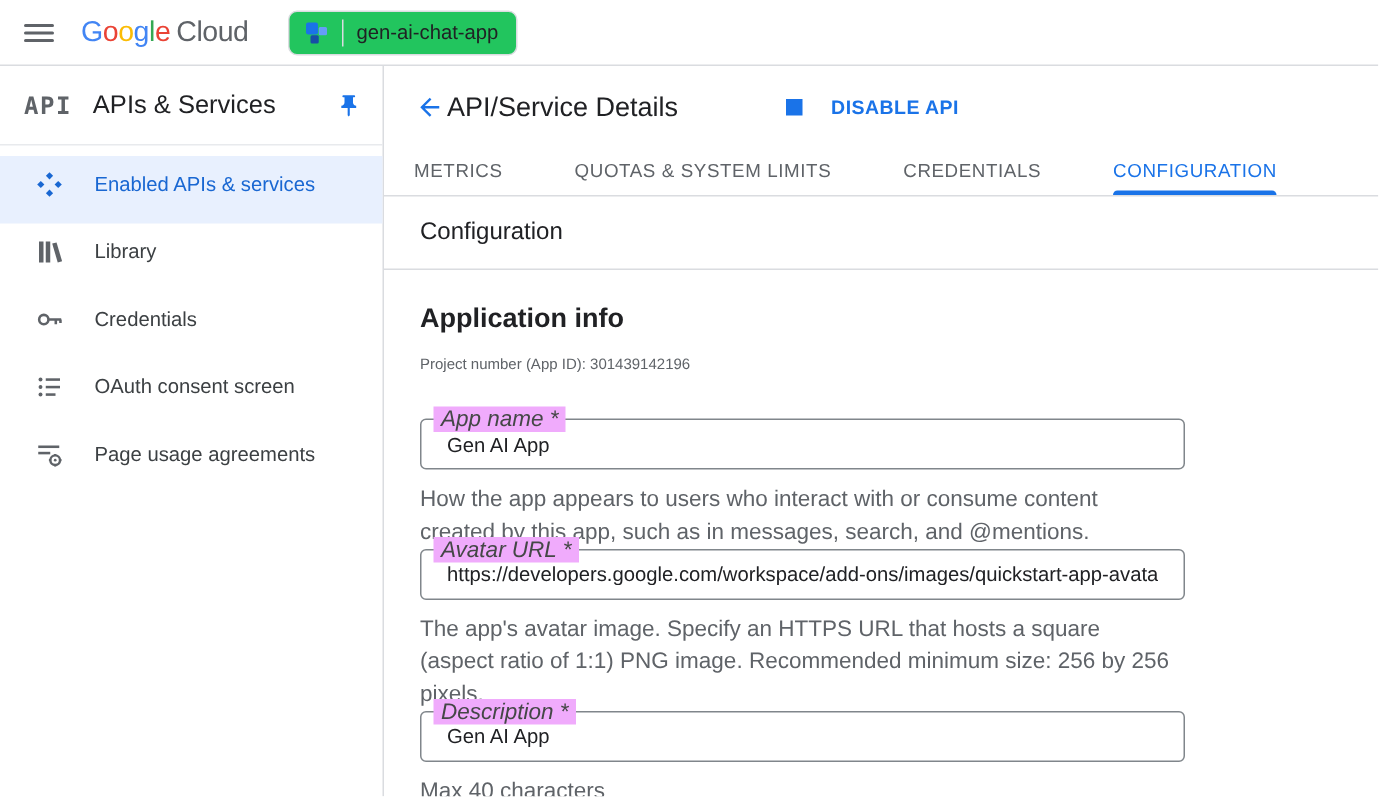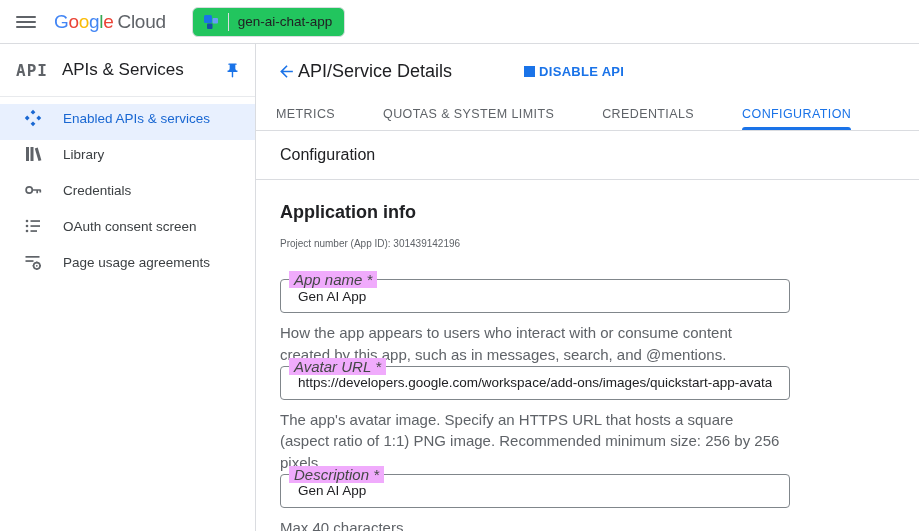--- a/index.html
+++ b/index.html
@@ -22,30 +22,30 @@
   
   .page-body { display:flex; height:487px; }
 
   
   .sidebar { width:256px; flex-shrink:0; border-right:1px solid #dadce0; }
   .sidebar-header { height:53px; display:flex; align-items:center; padding:0 14px 0 16px; border-bottom:1px solid #e8eaed; }
   .api-logo { font-family:"DejaVu Sans Mono", monospace; font-weight:bold; font-size:16px; letter-spacing:1px; color:#5f6368; }
   .sidebar-title { font-size:17px; color:#202124; margin-left:14px; }
   .pin { margin-left:auto; cursor:pointer; display:flex; }
   .nav { padding-top:7px; }
-  .nav-item { height:36px; display:flex; align-items:center; padding:0 16px 8px 24px; gap:21px; font-size:13.5px; color:#3c4043; cursor:pointer; }
+  .nav-item { height:45px; display:flex; align-items:center; padding:0 16px 8px 24px; gap:21px; font-size:13.5px; color:#3c4043; cursor:pointer; }
   .nav-item .nav-icon { width:18px; height:18px; display:flex; align-items:center; justify-content:center; flex-shrink:0; }
   .nav-item.active { background:#e8f0fe; color:#1967d2; font-weight:500; }
 
   
   .main { flex:1; min-width:0; }
   .main-header { height:54px; display:flex; align-items:center; padding:0 24px 0 18px; }
   .back-btn { width:24px; height:24px; display:flex; align-items:center; justify-content:center; cursor:pointer; }
   .page-title { font-size:18px; color:#202124; }
-  .disable-btn { margin-left:64px; display:flex; align-items:center; gap:4px; color:#1a73e8; font-size:13px; font-weight:700; letter-spacing:0.3px; cursor:pointer; background:none; border:none; padding:6px 8px; font-family:inherit; }
+  .disable-btn { margin-left:64px; display:flex; align-items:center; gap:19px; color:#1a73e8; font-size:13px; font-weight:700; letter-spacing:0.3px; cursor:pointer; background:none; border:none; padding:6px 8px; font-family:inherit; }
   .stop-square { width:11px; height:11px; background:#1a73e8; display:inline-block; }
 
   .tabs { display:flex; gap:48px; padding:0 20px; border-bottom:1px solid #dadce0; height:33px; }
   .tab { font-size:12.5px; font-weight:500; letter-spacing:0.4px; color:#5f6368; display:flex; align-items:center; cursor:pointer; position:relative; }
   .tab.active { color:#1a73e8; }
   .tab.active::after { content:""; position:absolute; left:0; right:0; bottom:0; height:3px; background:#1a73e8; border-radius:3px 3px 0 0; }
 
   .section-header { height:49px; display:flex; align-items:center; padding:0 24px; border-bottom:1px solid #dadce0; }
   .section-title { font-size:16px; color:#202124; }
 

